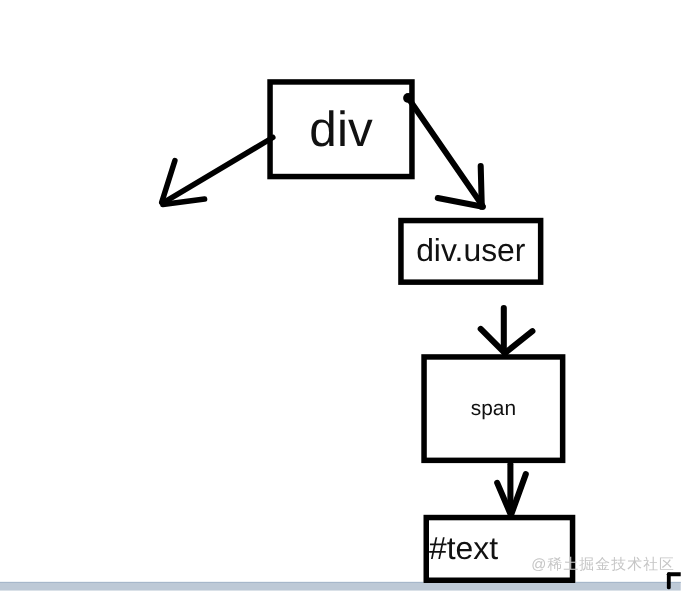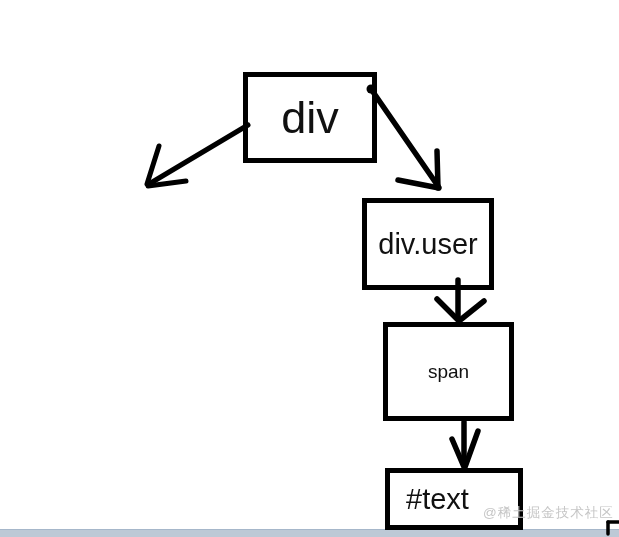--- a/index.html
+++ b/index.html
@@ -17,24 +17,24 @@
     background:#fff;
     display:flex;align-items:center;justify-content:center;
     color:#111;
     z-index:2;
   }
   #node-div{left:243px;top:40px;width:134px;height:91px;font-size:45px;margin-top:32px;}
   #node-static{left:45px;top:190px;width:149px;height:93px;border-width:6px;
     flex-direction:column;align-items:flex-start;justify-content:flex-start;
     padding:4px 6px;font-size:28px;}
   #node-static .dots{margin-top:14px;font-size:24px;font-weight:bold;letter-spacing:0px;line-height:1;}
-  #node-div-user{left:362px;top:198px;width:132px;height:92px;font-size:29px;}
+  #node-div-user{left:362px;top:198px;width:132px;height:61px;font-size:29px;}
   #node-span{left:383px;top:322px;width:131px;height:99px;font-size:19px;}
   #node-text{left:385px;top:468px;width:138px;height:62px;font-size:29px;
-    justify-content:flex-start;padding-left:16px;}
+    justify-content:flex-start;padding-left:0;}
   #arrows{
     position:absolute;left:0;top:0;width:619px;height:537px;
     z-index:3;color:var(--line,#000);pointer-events:none;
   }
   #watermark{
     position:absolute;left:483px;top:504px;
     font-size:13.5px;color:var(--watermark,#c6c6c6);
     letter-spacing:1px;z-index:4;white-space:nowrap;
   }
   #hscrollbar{

